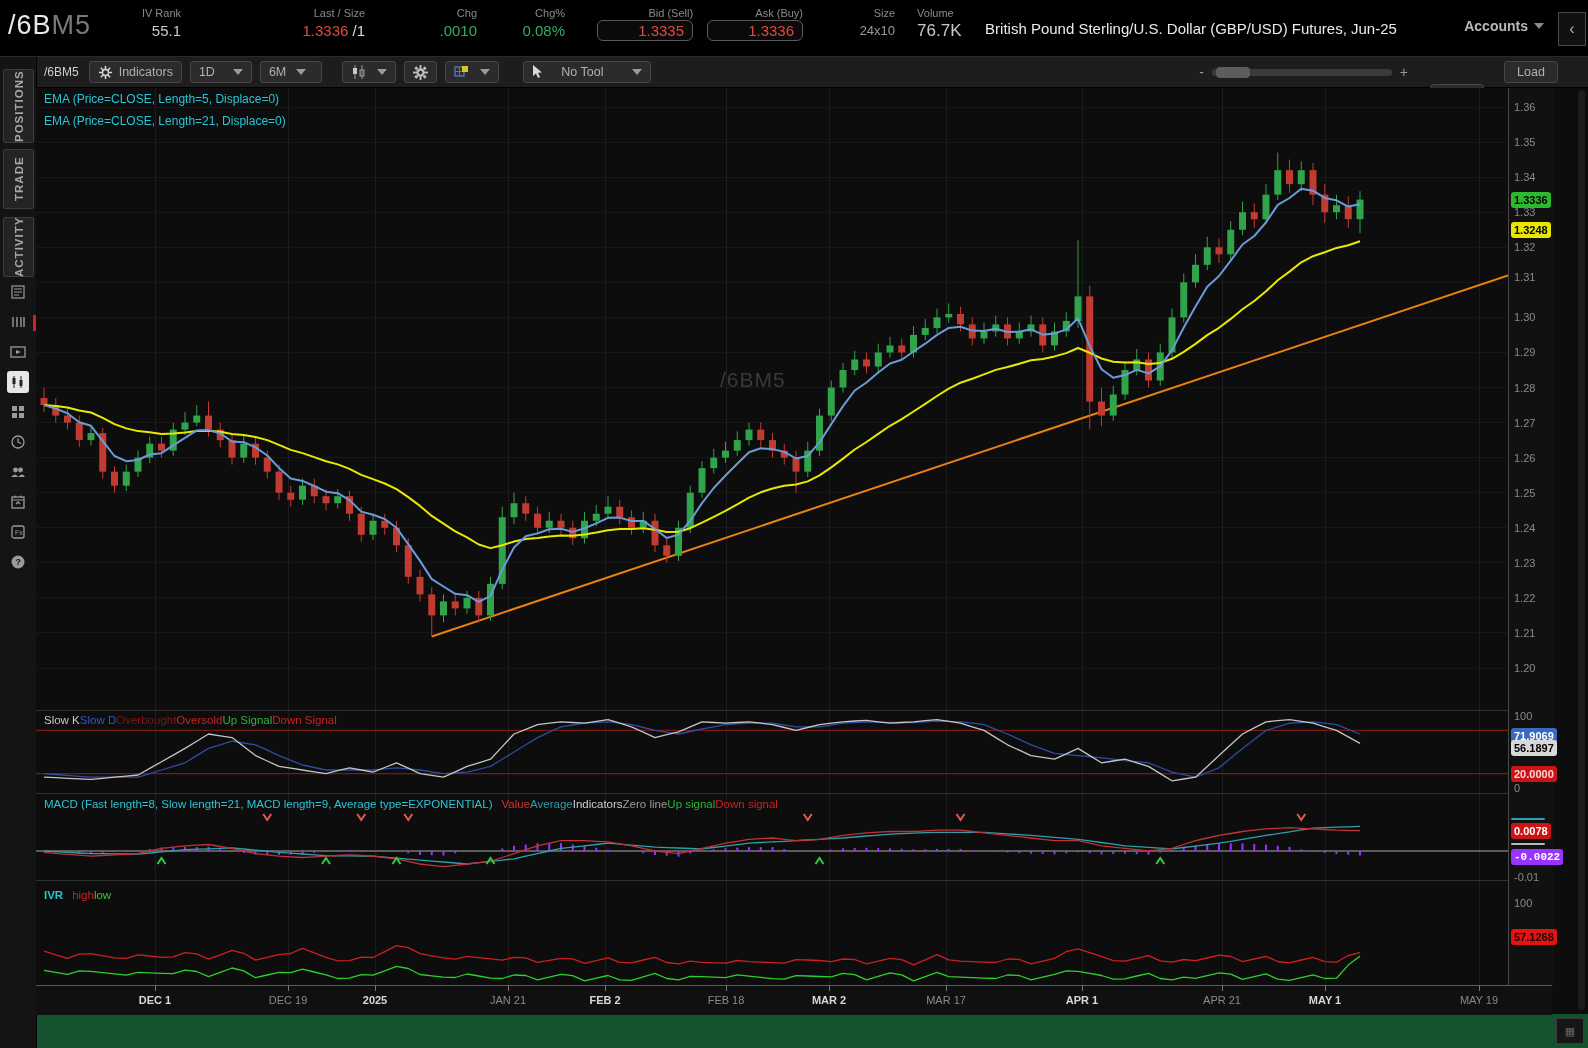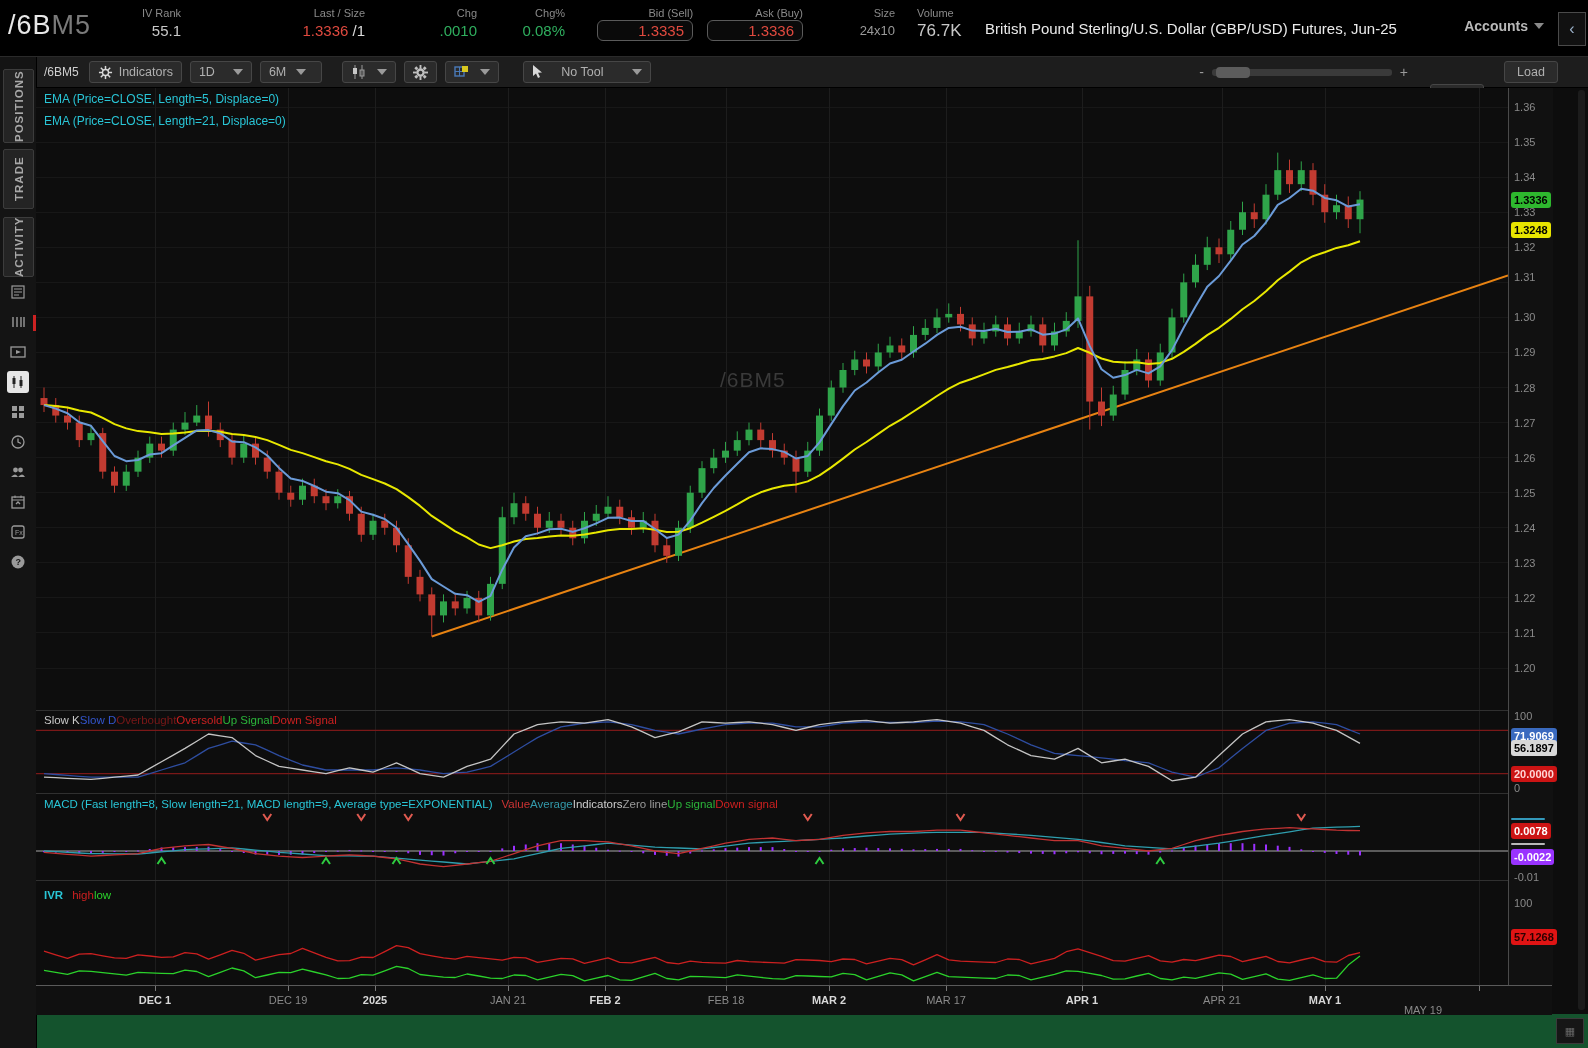--- a/index.html
+++ b/index.html
@@ -744,21 +744,21 @@
         <div class="badge" style="top: 103.598px; background: rgb(46, 184, 46); color: rgb(0, 0, 0); min-width: 32px;">1.3336</div>
         <div class="badge" style="top: 134.451px; background: rgb(232, 229, 0); color: rgb(0, 0, 0); min-width: 32px;">1.3248</div>
         <div class="ptick" style="top: 628px;">100</div>
         <div class="ptick" style="top: 700px;">0</div>
         <div class="badge" style="top: 640.227px; background: rgb(58, 106, 191); color: rgb(255, 255, 255); min-width: 28px;">71.9069</div>
         <div class="badge" style="top: 651.543px; background: rgb(216, 216, 216); color: rgb(0, 0, 0); min-width: 28px;">56.1897</div>
         <div class="badge" style="top: 677.6px; background: rgb(204, 20, 20); color: rgb(255, 214, 214); min-width: 28px;">20.0000</div>
         <div class="badge" style="top: 730.3px; background: rgb(51, 153, 187); color: rgb(255, 255, 255); min-width: 28px;"></div>
         <div class="badge" style="top: 734.72px; background: rgb(204, 20, 20); color: rgb(255, 255, 255); min-width: 28px;">0.0078</div>
         <div class="badge" style="top: 755px; background: rgb(184, 184, 184); color: rgb(0, 0, 0); min-width: 28px;"></div>
-        <div class="badge" style="top: 760.72px; background: rgb(153, 51, 255); color: rgb(255, 255, 255); min-width: 28px;">-0.0022</div>
+        <div class="badge" style="top: 760.72px; background: rgb(153, 51, 255); color: rgb(255, 255, 255); min-width: 28px; font-family: Liberation Mono, monospace;">-0.0022</div>
         <div class="ptick" style="top: 789px;">-0.01</div>
         <div class="ptick" style="top: 815px;">100</div>
         <div class="badge" style="top: 847px; background: rgb(43, 209, 43); color: rgb(0, 0, 0); min-width: 28px;"></div>
         <div class="badge" style="top: 841.299px; background: rgb(224, 20, 20); color: rgb(42, 0, 0); min-width: 28px;">57.1268</div>
       </div>
   <div id="timeaxis">
         <div class="ttick" style="left: 119px;"></div>
         <div class="tlabel major" style="left: 119px;">DEC 1</div>
         <div class="ttick" style="left: 252px;"></div>
         <div class="tlabel" style="left: 252px;">DEC 19</div>
@@ -774,20 +774,20 @@
         <div class="tlabel major" style="left: 793px;">MAR 2</div>
         <div class="ttick" style="left: 910px;"></div>
         <div class="tlabel" style="left: 910px;">MAR 17</div>
         <div class="ttick" style="left: 1046px;"></div>
         <div class="tlabel major" style="left: 1046px;">APR 1</div>
         <div class="ttick" style="left: 1186px;"></div>
         <div class="tlabel" style="left: 1186px;">APR 21</div>
         <div class="ttick" style="left: 1289px;"></div>
         <div class="tlabel major" style="left: 1289px;">MAY 1</div>
         <div class="ttick" style="left: 1443px;"></div>
-        <div class="tlabel" style="left: 1387px; margin-top: 10px;">MAY 19</div>
+        <div class="tlabel" style="left: 1443px;">MAY 19</div>
       </div>
 </div>
 
 <div id="vscroll"></div>
 <div id="corner">▦</div>
 
 </div>
 
 </body></html>

